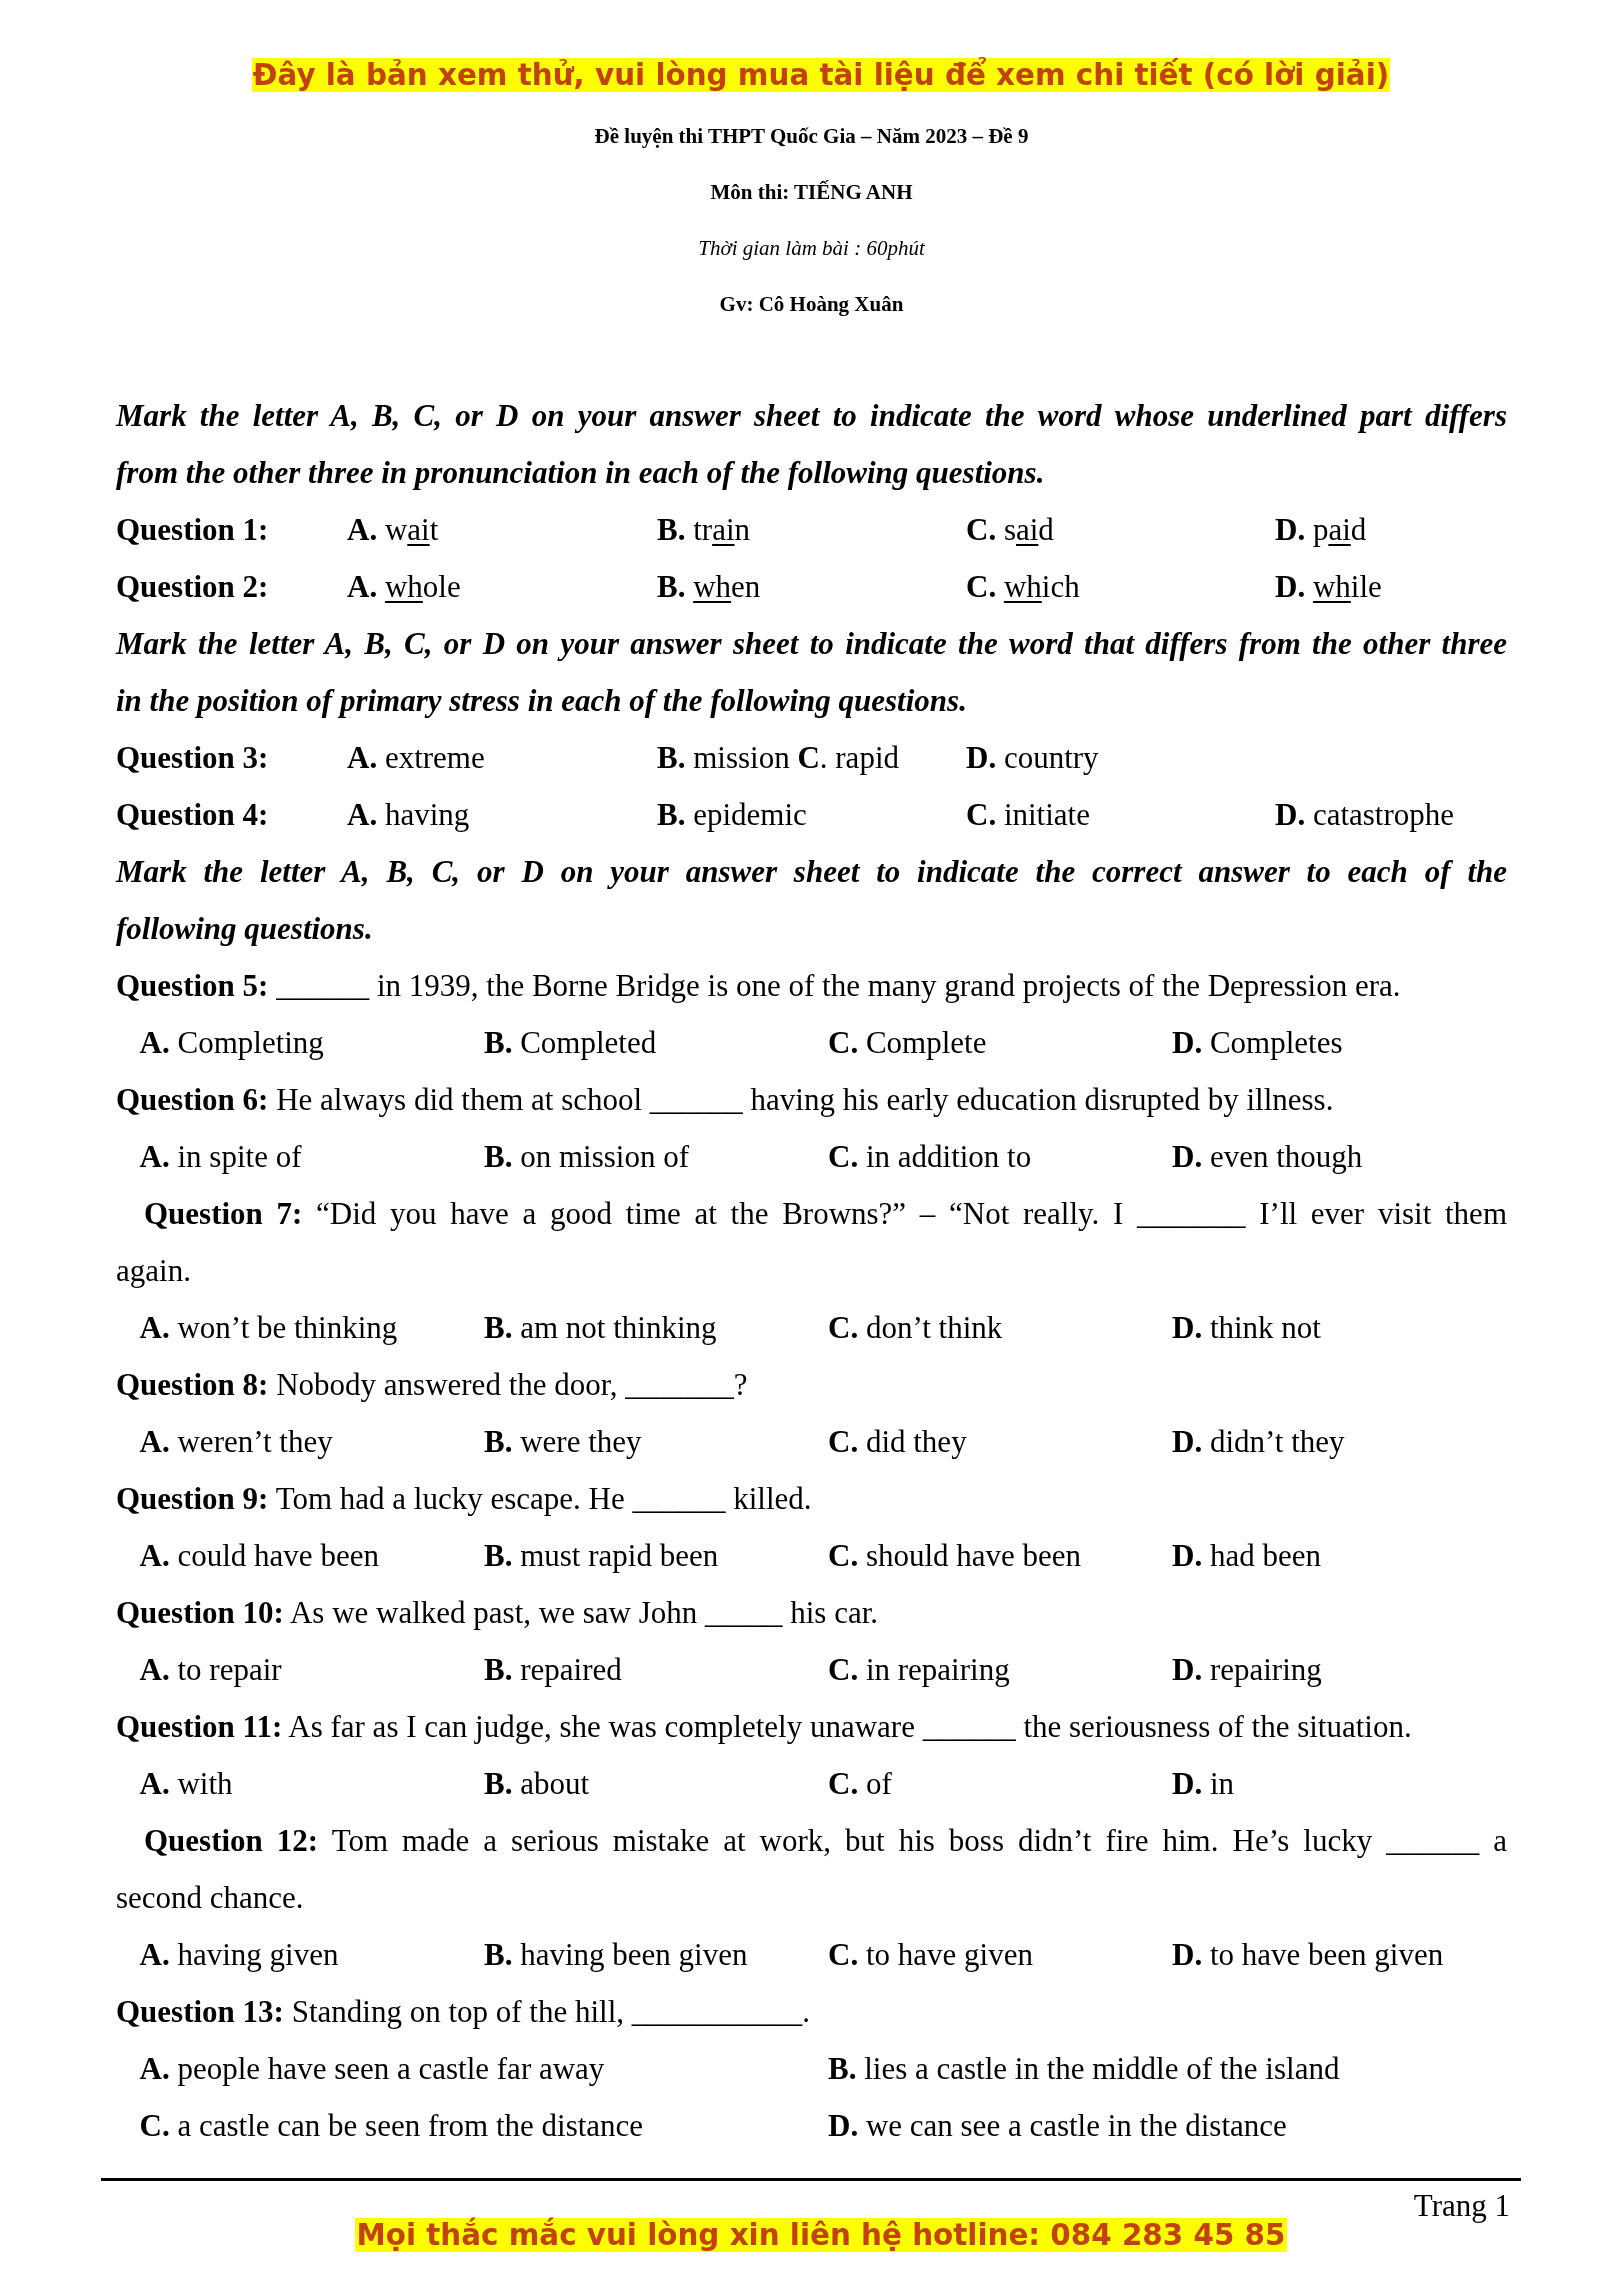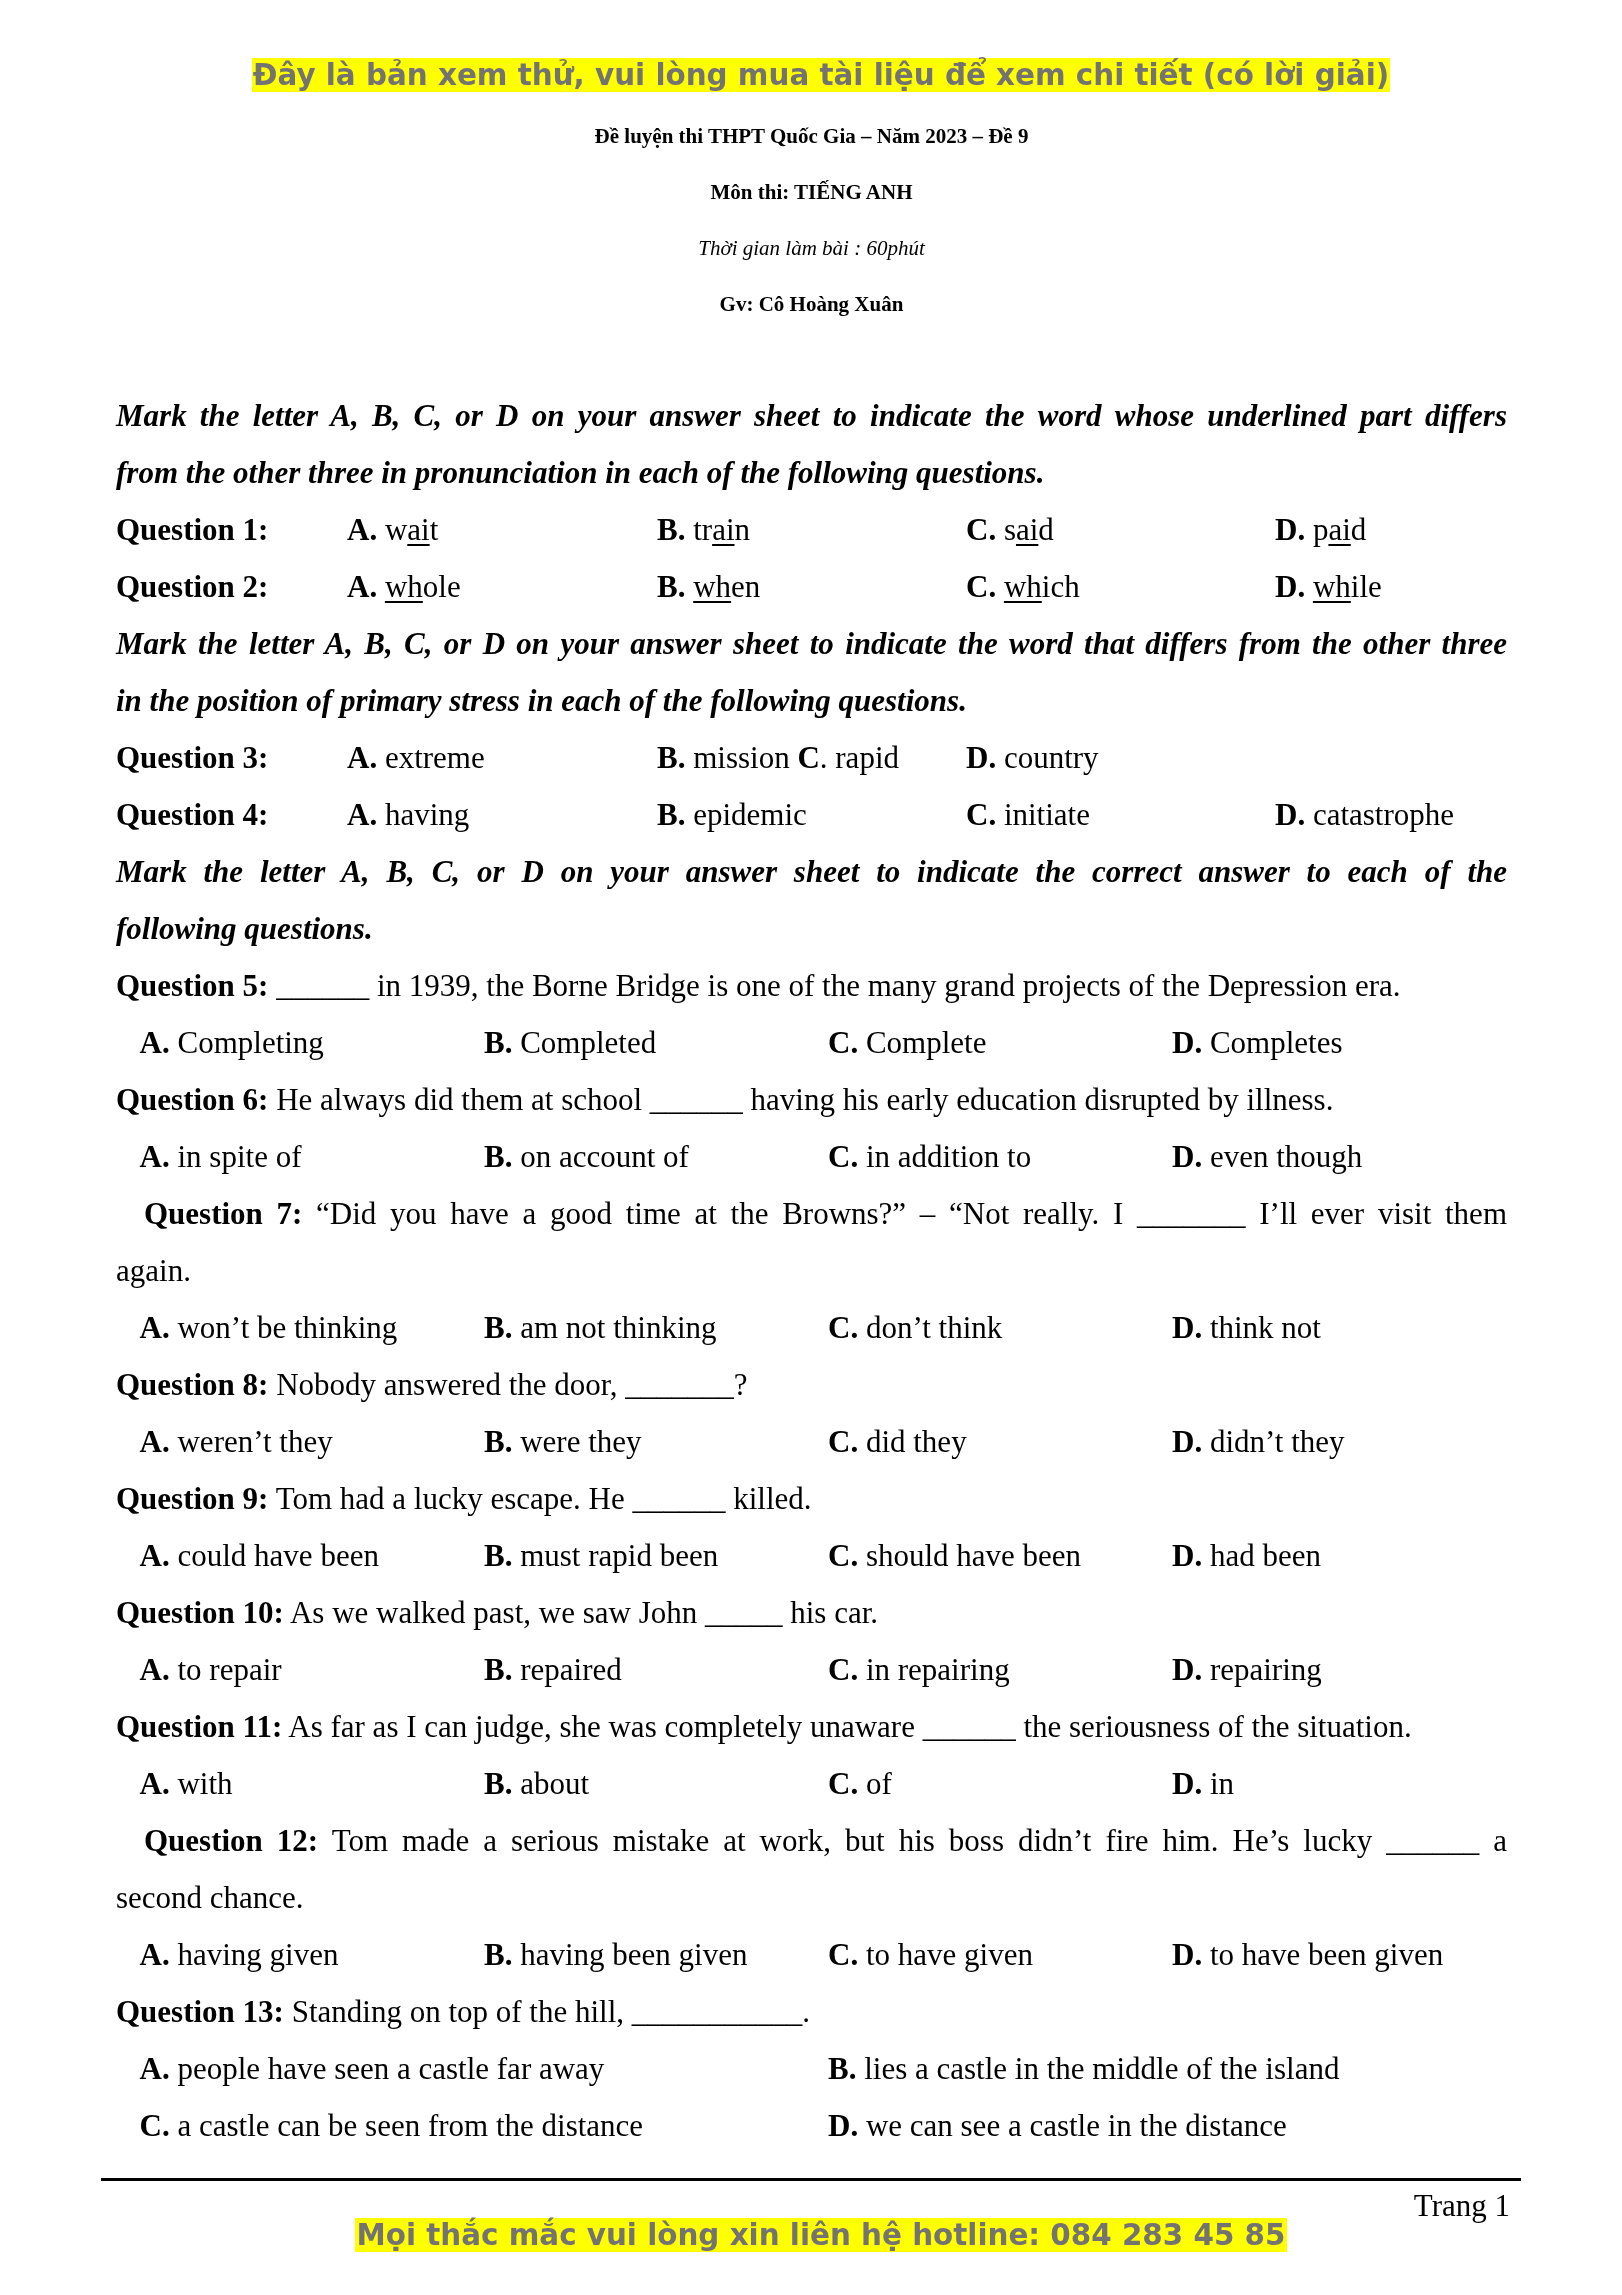--- a/index.html
+++ b/index.html
@@ -13,21 +13,21 @@
     }
     .banner {
       position: absolute;
       left: 0; right: 0;
       text-align: center;
       font-family: "DejaVu Sans", sans-serif;
       font-weight: bold;
       font-size: 29.4px;
       line-height: 35px;
     }
-    .banner span { background: #ffff00; color: #737373; padding: 0 1.3px; margin-left: 19px; }
+    .banner span { background: #ffff00; color: #c2410c; padding: 0 1.3px; margin-left: 19px; }
     .banner.top { top: 58px; }
     .banner.bottom { top: 2218px; }
 
     .header {
       position: absolute;
       left: 0; right: 0;
       text-align: center;
       font-size: 21px;
     }
     .header .line { height: 56px; line-height: 56px; }
@@ -144,21 +144,21 @@
     <span class="ocol oc2"><span class="b">B.</span> <span>Completed</span></span>
     <span class="ocol oc3"><span class="b">C.</span> <span>Complete</span></span>
     <span class="ocol oc4"><span class="b">D.</span> <span>Completes</span></span>
   </div>
 
   <div class="row">
     <span class="b">Question 6:</span> <span>He always did them at school ______ having his early education disrupted by illness.</span>
   </div>
   <div class="row">
     <span class="ocol oc1"><span class="b">A.</span> <span>in spite of</span></span>
-    <span class="ocol oc2"><span class="b">B.</span> <span>on account of</span></span>
+    <span class="ocol oc2"><span class="b">B.</span> <span>on mission of</span></span>
     <span class="ocol oc3"><span class="b">C.</span> <span>in addition to</span></span>
     <span class="ocol oc4"><span class="b">D.</span> <span>even though</span></span>
   </div>
 
   <div class="row stem full">
     <span class="b">Question 7:</span> <span>“Did you have a good time at the Browns?” – “Not really. I _______ I’ll ever visit them</span>
   </div>
   <div class="row">again.</div>
   <div class="row">
     <span class="ocol oc1"><span class="b">A.</span> <span>won’t be thinking</span></span>

